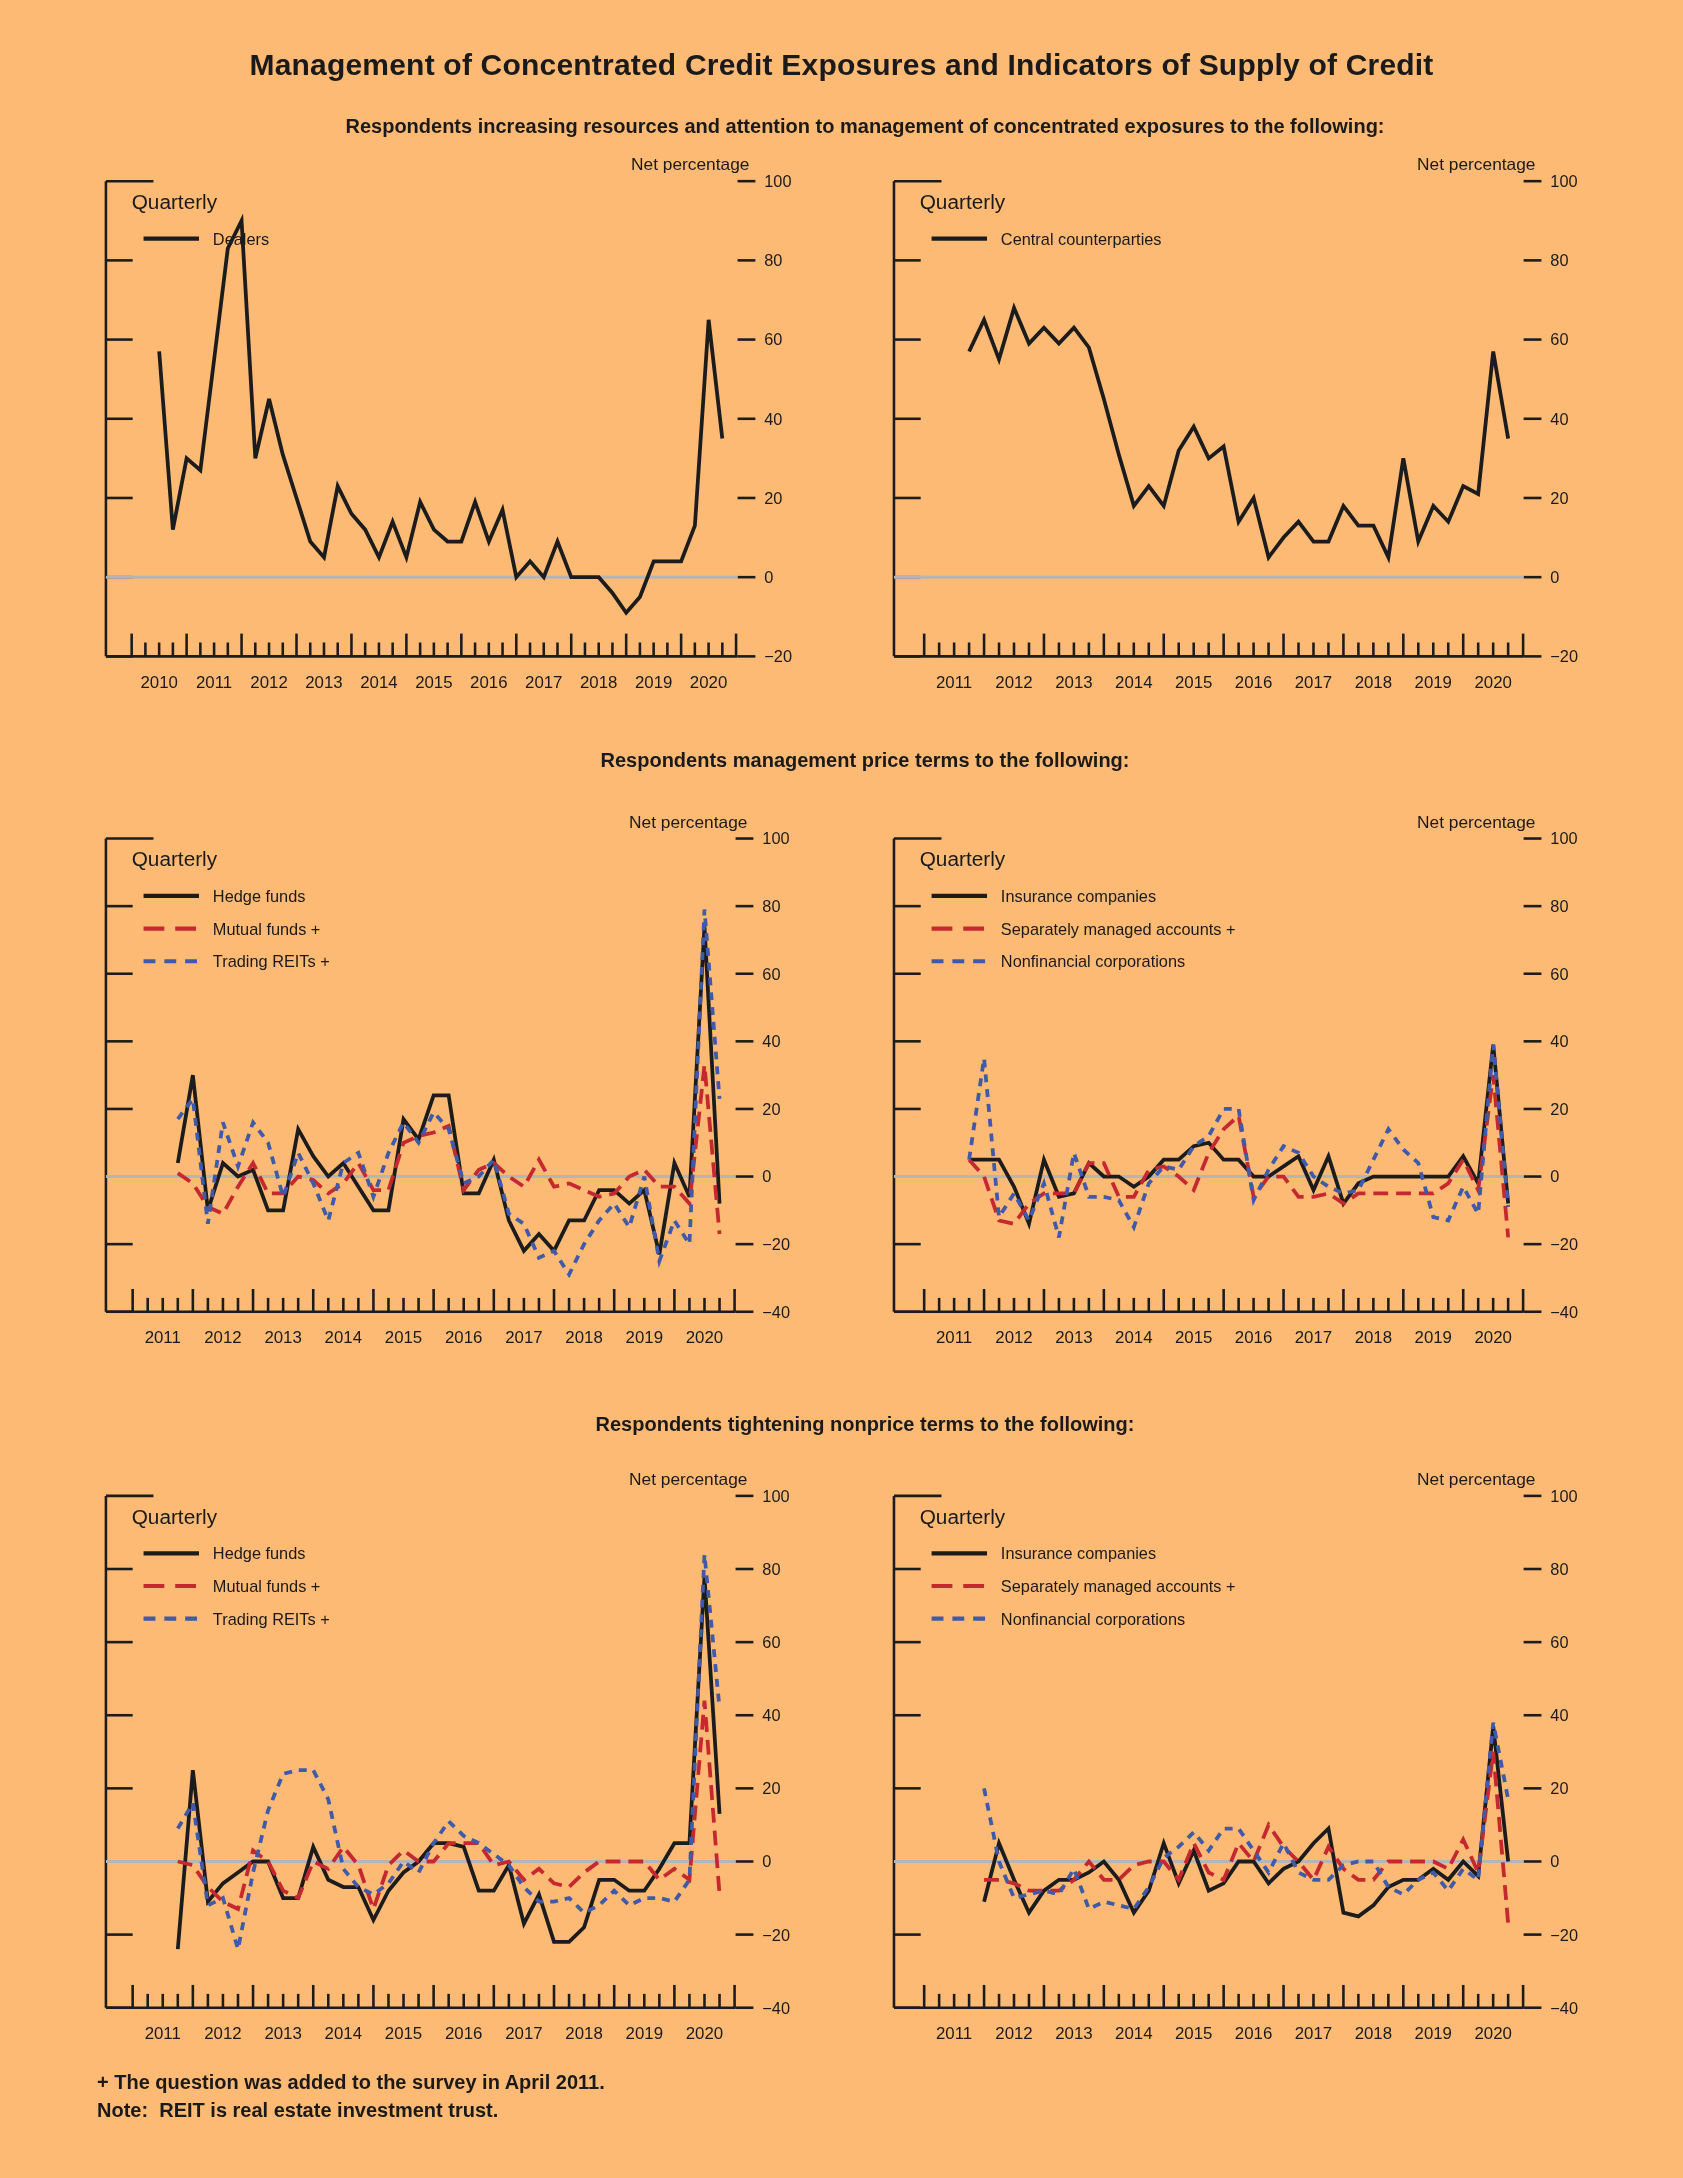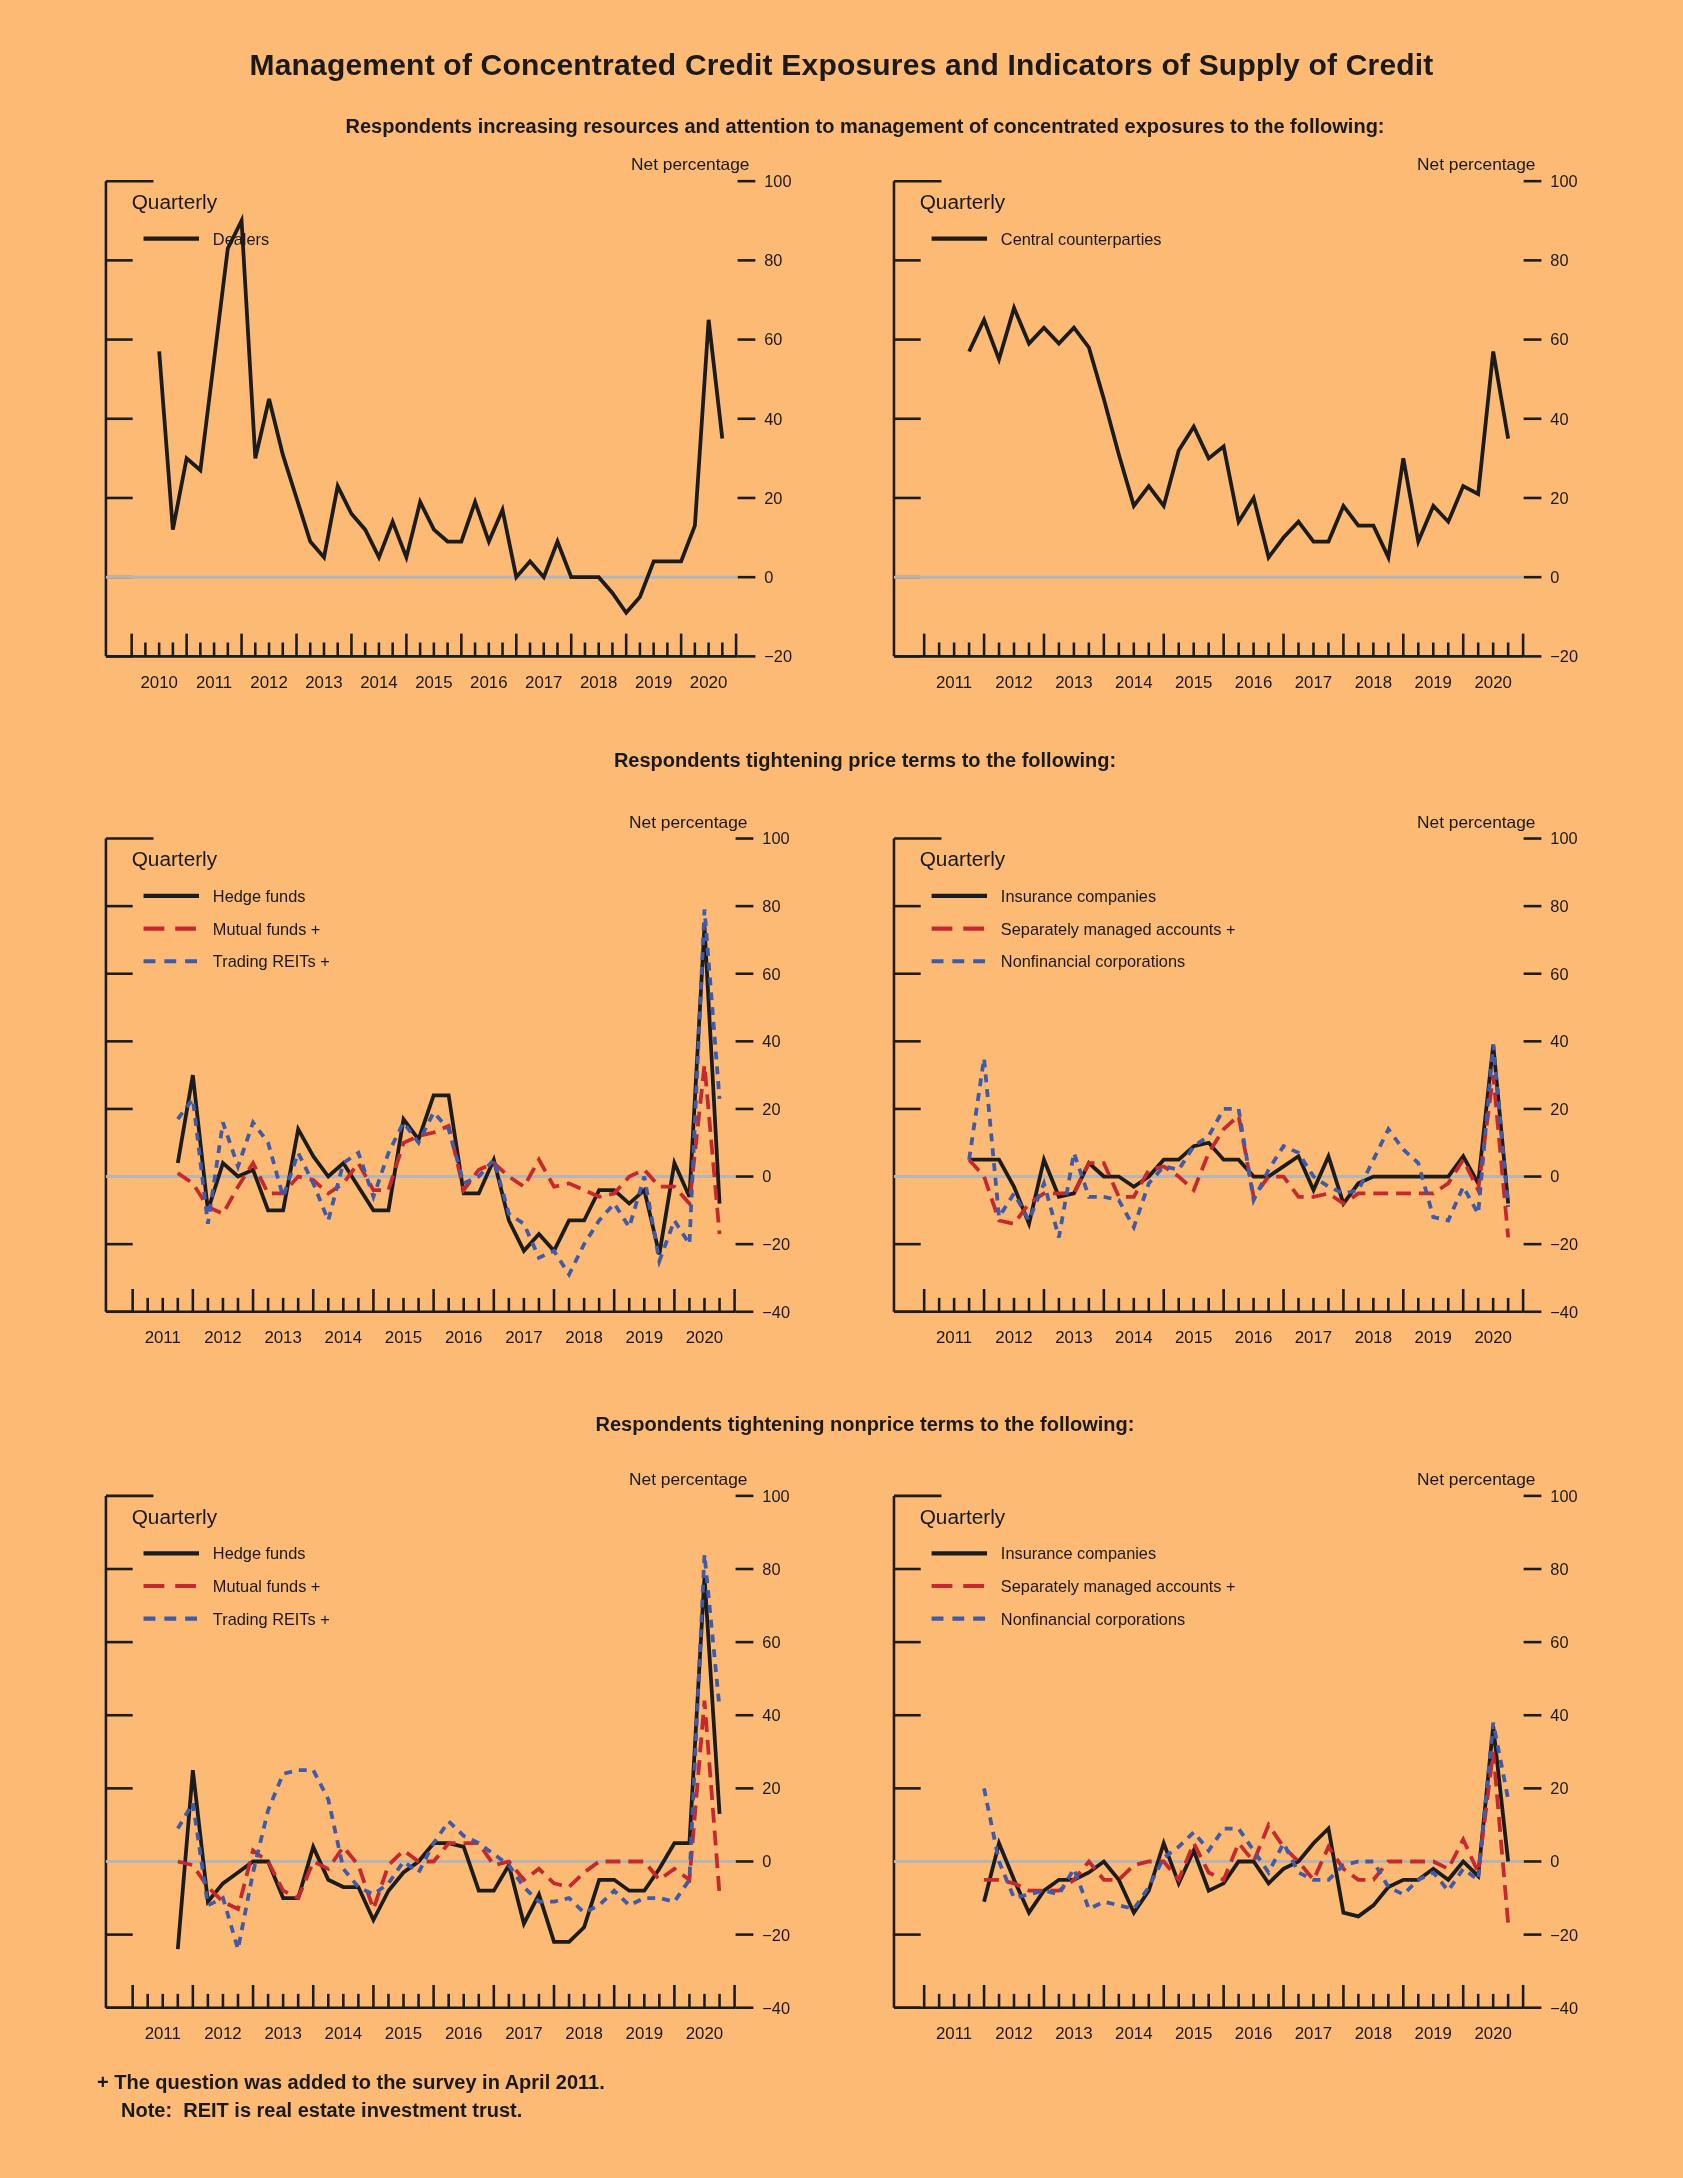--- a/index.html
+++ b/index.html
@@ -8,30 +8,30 @@
   .main-title{position:absolute;top:48px;left:0;right:0;text-align:center;
         font-size:30px;font-weight:bold;letter-spacing:0.2px;}
   .section-heading{position:absolute;left:0;right:0;text-align:center;
         font-size:20px;font-weight:bold;margin-left:47px;}
   #sh1{top:115px;}
   #sh2{top:749px;}
   #sh3{top:1413px;text-align:center;}
   #chart-canvas{position:absolute;top:0;left:0;}
   .footnote{position:absolute;left:97px;font-size:20px;font-weight:bold;white-space:pre;}
   #fn1{top:2071px;}
-  #fn2{top:2099px;margin-left:24px;}
+  #fn2{top:2099px;}
   svg text{font-family:"Liberation Sans", sans-serif;fill:#1a1a1a;}
 </style>
 </head>
 <body>
 
 <div class="page">
   <div class="main-title">Management of Concentrated Credit Exposures and Indicators of Supply of Credit</div>
   <div class="section-heading" id="sh1">Respondents increasing resources and attention to management of concentrated exposures to the following:</div>
-  <div class="section-heading" id="sh2">Respondents tightening price terms to the following:</div>
+  <div class="section-heading" id="sh2">Respondents management price terms to the following:</div>
   <div class="section-heading" id="sh3">Respondents tightening nonprice terms to the following:</div>
   <svg id="chart-canvas" width="1683" height="2178" viewBox="0 0 1700 2200">
       <g>
         <g stroke="#1c1c1c" stroke-width="2.6">
           <line x1="107" y1="183" x2="107" y2="663"></line>
           <line x1="107" y1="663" x2="745" y2="663"></line>
           <line x1="107" y1="663" x2="134" y2="663"></line>
           <line x1="745" y1="663" x2="763" y2="663"></line>
           <line x1="107" y1="583" x2="134" y2="583"></line>
           <line x1="745" y1="583" x2="763" y2="583"></line>

